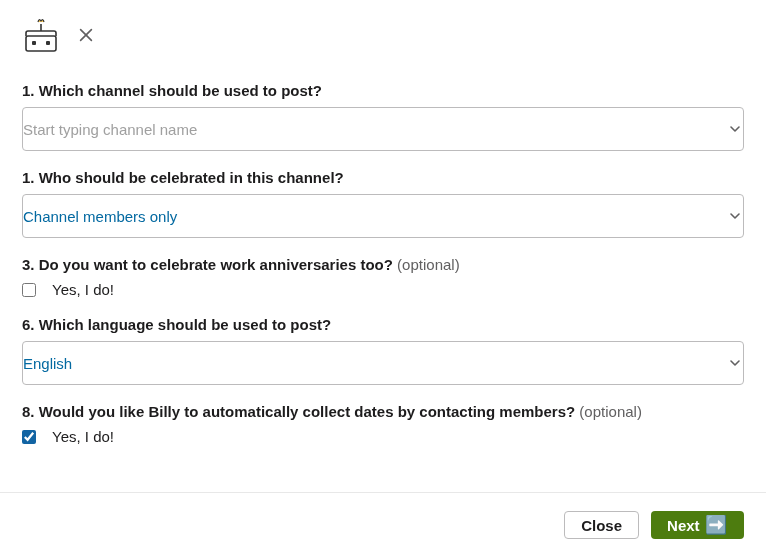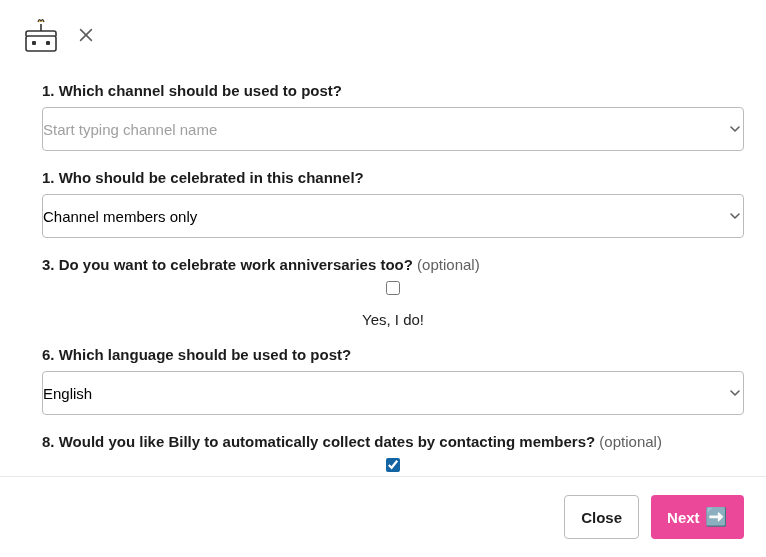--- a/index.html
+++ b/index.html
@@ -42,21 +42,20 @@
       justify-content: center;
       cursor: pointer;
       color: #616061;
       border-radius: 4px;
     }
     .close-x svg { width: 18px; height: 18px; }
     .content {
       padding: 10px 22px 20px 22px;
       flex: 1;
       overflow: auto;
-      margin-left: 20px;
     }
     .field-label {
       font-weight: 700;
       font-size: 15px;
       margin-top: 18px;
       margin-bottom: 8px;
     }
     .field-label:first-child { margin-top: 10px; }
     .optional {
       font-weight: 400;
@@ -70,76 +69,75 @@
       display: flex;
       align-items: center;
       padding: 0 0;
       background: #fff;
       cursor: pointer;
       position: relative;
     }
     .select-box .value {
       flex: 1;
       font-size: 15px;
-      color: #000000;
+      color: #0369a1;
       text-align: left;
     }
     .select-box .placeholder {
       color: #a0a0a0;
     }
     .chevron {
       color: #616061;
       flex-shrink: 0;
     }
     .chevron svg { width: 16px; height: 16px; display: block; }
     .checkbox-row {
       display: flex;
       align-items: center;
       gap: 16px;
       margin-top: 2px;
-      flex-direction: column;
     }
     .checkbox-row input[type="checkbox"] {
       width: 14px;
       height: 14px;
       cursor: pointer;
       accent-color: #1264a3;
     }
     .checkbox-label {
       font-size: 15px;
       color: #1d1c1d;
       cursor: pointer;
     }
     .footer {
       border-top: 1px solid #e8e8e8;
       padding: 18px 22px;
       display: flex;
       justify-content: flex-end;
       gap: 12px;
     }
     .btn {
-      height: 44px;
+      height: 28px;
       padding: 1px 16px;
       border-radius: 4px;
       font-size: 15px;
       font-weight: 700;
       cursor: pointer;
       display: flex;
       align-items: center;
       justify-content: center;
       border: none;
       font-family: inherit;
     }
     .btn-secondary {
       background: #fff;
       border: 1px solid #bcbbbc;
       color: #1d1c1d;
     }
     .btn-primary {
-      background: #ec4899;
+      background: #4d7c0f;
       color: #fff;
       gap: 6px;
     }
     .btn-primary .arrow-emoji {
       font-size: 18px;
       line-height: 1;
     }
   </style>
 </head>
 <body>

